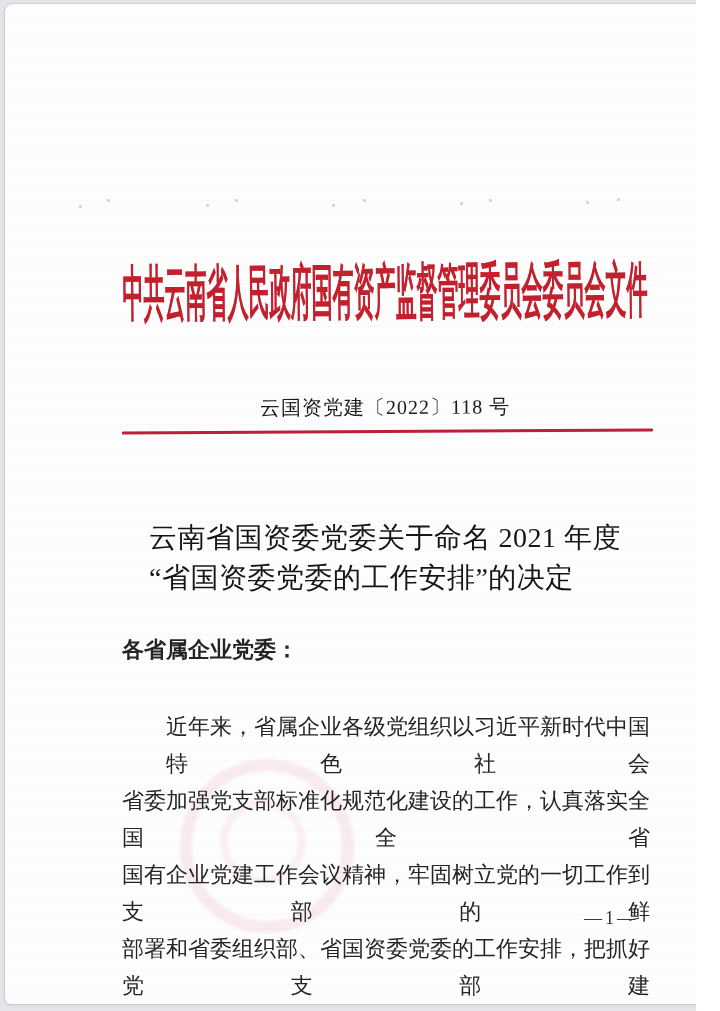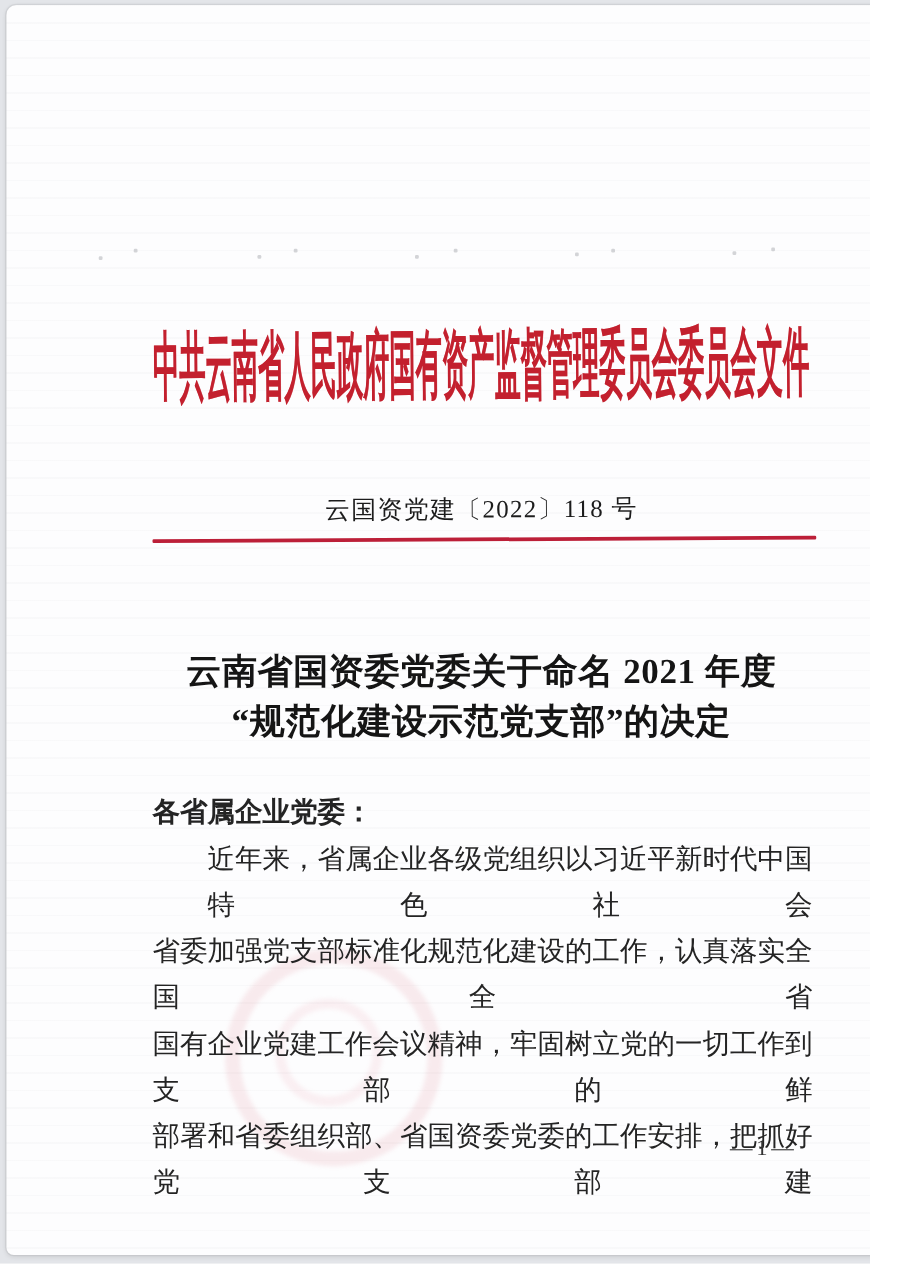--- a/index.html
+++ b/index.html
@@ -41,30 +41,30 @@
     font-size:20px;letter-spacing:1px;color:#1c1c1c;white-space:nowrap;
   }
   .redline{
     position:absolute;left:122px;top:430px;width:531px;height:3px;
     background:var(--rule-red,#bc1f38);
     transform:rotate(-0.3deg);border-radius:1px;
   }
   .title{
     position:absolute;left:385px;top:518px;margin:0;
     transform:translateX(-50%);
-    text-align:center;font-size:28px;font-weight:700;line-height:40px;
+    text-align:left;font-size:28px;font-weight:400;line-height:40px;
     color:var(--title-text,#151515);white-space:nowrap;letter-spacing:0.5px;
   }
   .body-block{
     position:absolute;left:122px;top:631px;width:528px;
     font-size:22px;line-height:37px;color:var(--body-text,#242424);
   }
   .salutation{text-align:left;font-weight:bold;}
   .bline{text-align:justify;text-align-last:justify;}
-  .bline.indent{padding-left:44px;}
+  .bline.indent{padding-left:44px;margin-top:40px;}
   .stamp{
     position:absolute;left:175px;top:755px;width:150px;height:150px;
     border:12px solid rgba(222,120,134,0.14);border-radius:50%;
     filter:blur(1.5px);
   }
   .stamp-inner{
     position:absolute;left:28px;top:28px;width:70px;height:70px;
     border:8px solid rgba(222,120,134,0.10);border-radius:50%;
   }
   .pagenum{
@@ -99,21 +99,21 @@
   <div class="banner">
     <span class="banner-text">中共云南省人民政府国有资产监督管理委员会委员会文件</span>
   </div>
 
   <div class="docnum">云国资党建〔2022〕118 号</div>
 
   <div class="redline"></div>
 
   <h1 class="title">
     <div>云南省国资委党委关于命名 2021 年度</div>
-    <div>“规范化建设示范党支部”的决定</div>
+    <div>“省国资委党委的工作安排”的决定</div>
   </h1>
 
   <div class="body-block">
     <div class="salutation">各省属企业党委：</div>
     <div class="bline indent">近年来，省属企业各级党组织以习近平新时代中国特色社会</div>
     <div class="bline">省委加强党支部标准化规范化建设的工作，认真落实全国全省</div>
     <div class="bline">国有企业党建工作会议精神，牢固树立党的一切工作到支部的鲜</div>
     <div class="bline">部署和省委组织部、省国资委党委的工作安排，把抓好党支部建</div>
 
   </div>

